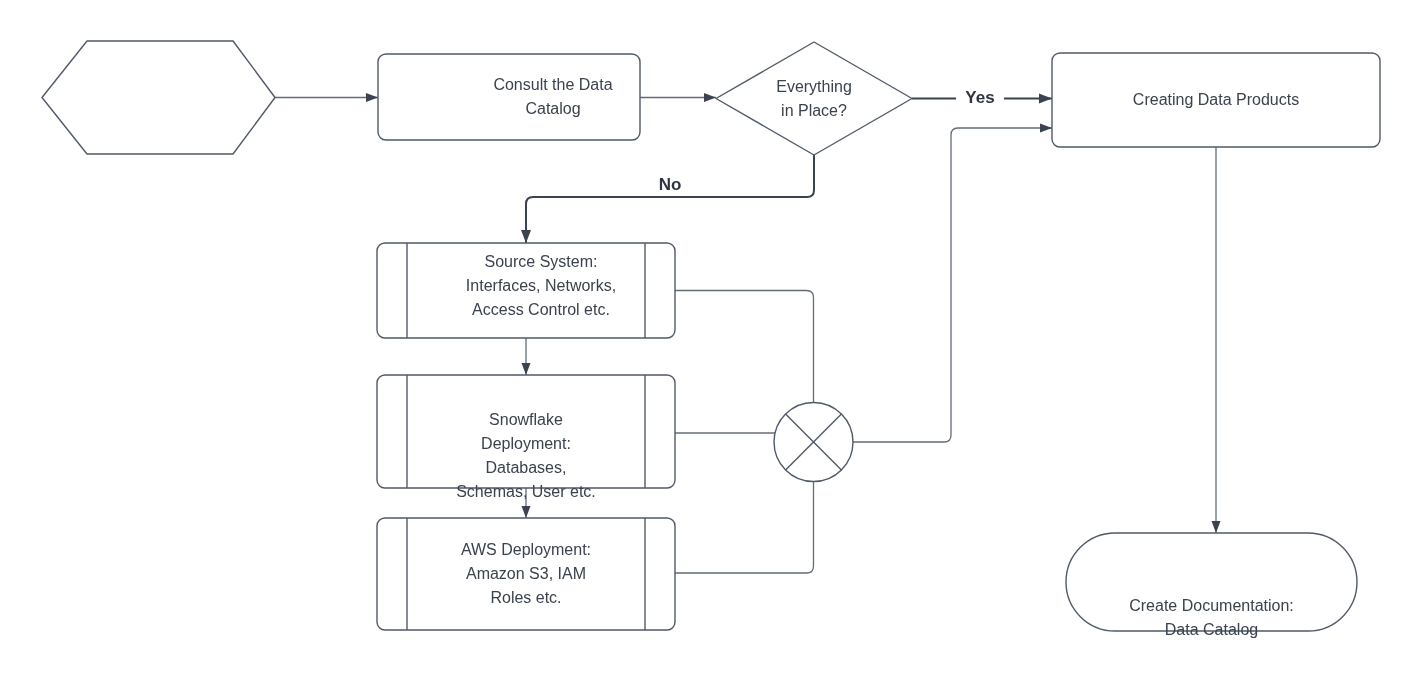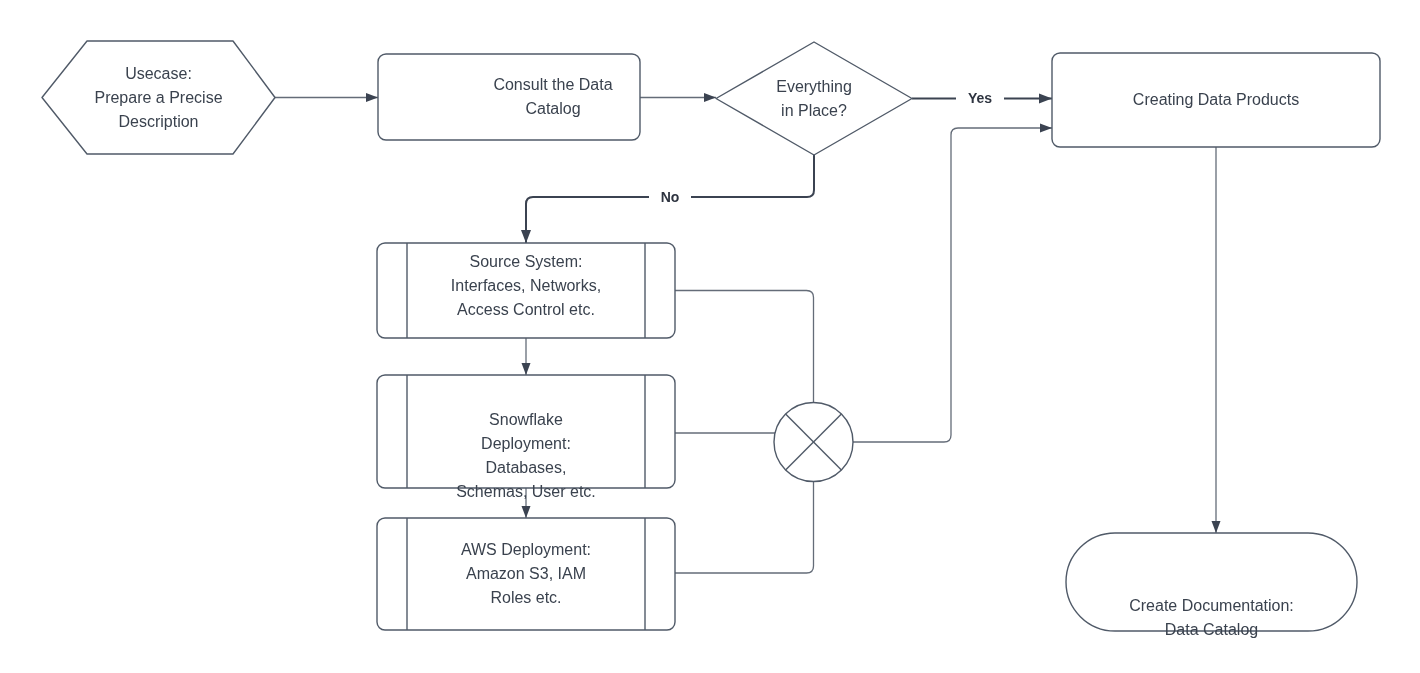--- a/index.html
+++ b/index.html
@@ -42,21 +42,21 @@
     line-height: 24px;
     color: var(--node-text);
     pointer-events: none;
   }
   .edge-label {
     position: absolute;
     display: flex;
     align-items: center;
     justify-content: center;
     background: var(--shape-fill);
-    font-size: 14px;
+    font-size: 17px;
     font-weight: 700;
     color: var(--edge-label-text);
     pointer-events: none;
   }
 </style>
 </head>
 <body style="--shape-stroke: #505a68; --connector: #646c78; --strong-edge: #3b4351; --node-text: #3a424e; --edge-label-text: #2e3440; --shape-fill: #ffffff;">
 
 <div class="canvas">
 
@@ -114,45 +114,42 @@
       <g>
         <circle class="shape" cx="813.5" cy="442" r="39.5"></circle>
         <line class="bar" x1="785.6" y1="414.1" x2="841.4" y2="469.9"></line>
         <line class="bar" x1="841.4" y1="414.1" x2="785.6" y2="469.9"></line>
       </g>
 
       <rect class="shape" x="1066" y="533" width="291" height="98" rx="49"></rect>
     </g>
   </svg>
 
-  <div class="node-label" style="left:42px; top:41px; width:233px; height:113px;">Usecase:
-Prepare a Precise
-Description</div>
 
   <div class="node-label" style="left:378px; top:54px; width:262px; height:86px;margin-left:44px;">Consult the Data
 Catalog</div>
 
   <div class="node-label" style="left:716px; top:42px; width:196px; height:113px;">Everything
 in Place?</div>
 
   <div class="node-label" style="left:1052px; top:53px; width:328px; height:94px;">Creating Data Products</div>
 
-  <div class="node-label" style="left:407px; top:243px; width:238px; height:86px;">Source System:
+  <div class="node-label" style="left:422px; top:243px; width:238px; height:86px;">Source System:
 Interfaces, Networks,
 Access Control etc.</div>
 
   <div class="node-label" style="left:407px; top:396px; width:238px; height:119px;">Snowflake
 Deployment:
 Databases,
 Schemas, User etc.</div>
 
   <div class="node-label" style="left:407px; top:518px; width:238px; height:112px;border-radius:12px;">AWS Deployment:
 Amazon S3, IAM
 Roles etc.</div>
 
   <div class="node-label" style="left:1066px; top:533px; width:291px; height:98px;margin-top:36px;">Create Documentation:
 Data Catalog</div>
 
   <div class="edge-label" style="left:956px; top:87px; width:48px; height:21px;">Yes</div>
 
-  <div class="edge-label" style="left:649px; top:186px; width:42px; height:21px;">No</div>
+  <div class="edge-label" style="left:649px; top:174px; width:42px; height:21px;">No</div>
 
 </div>
 
 </body></html>

